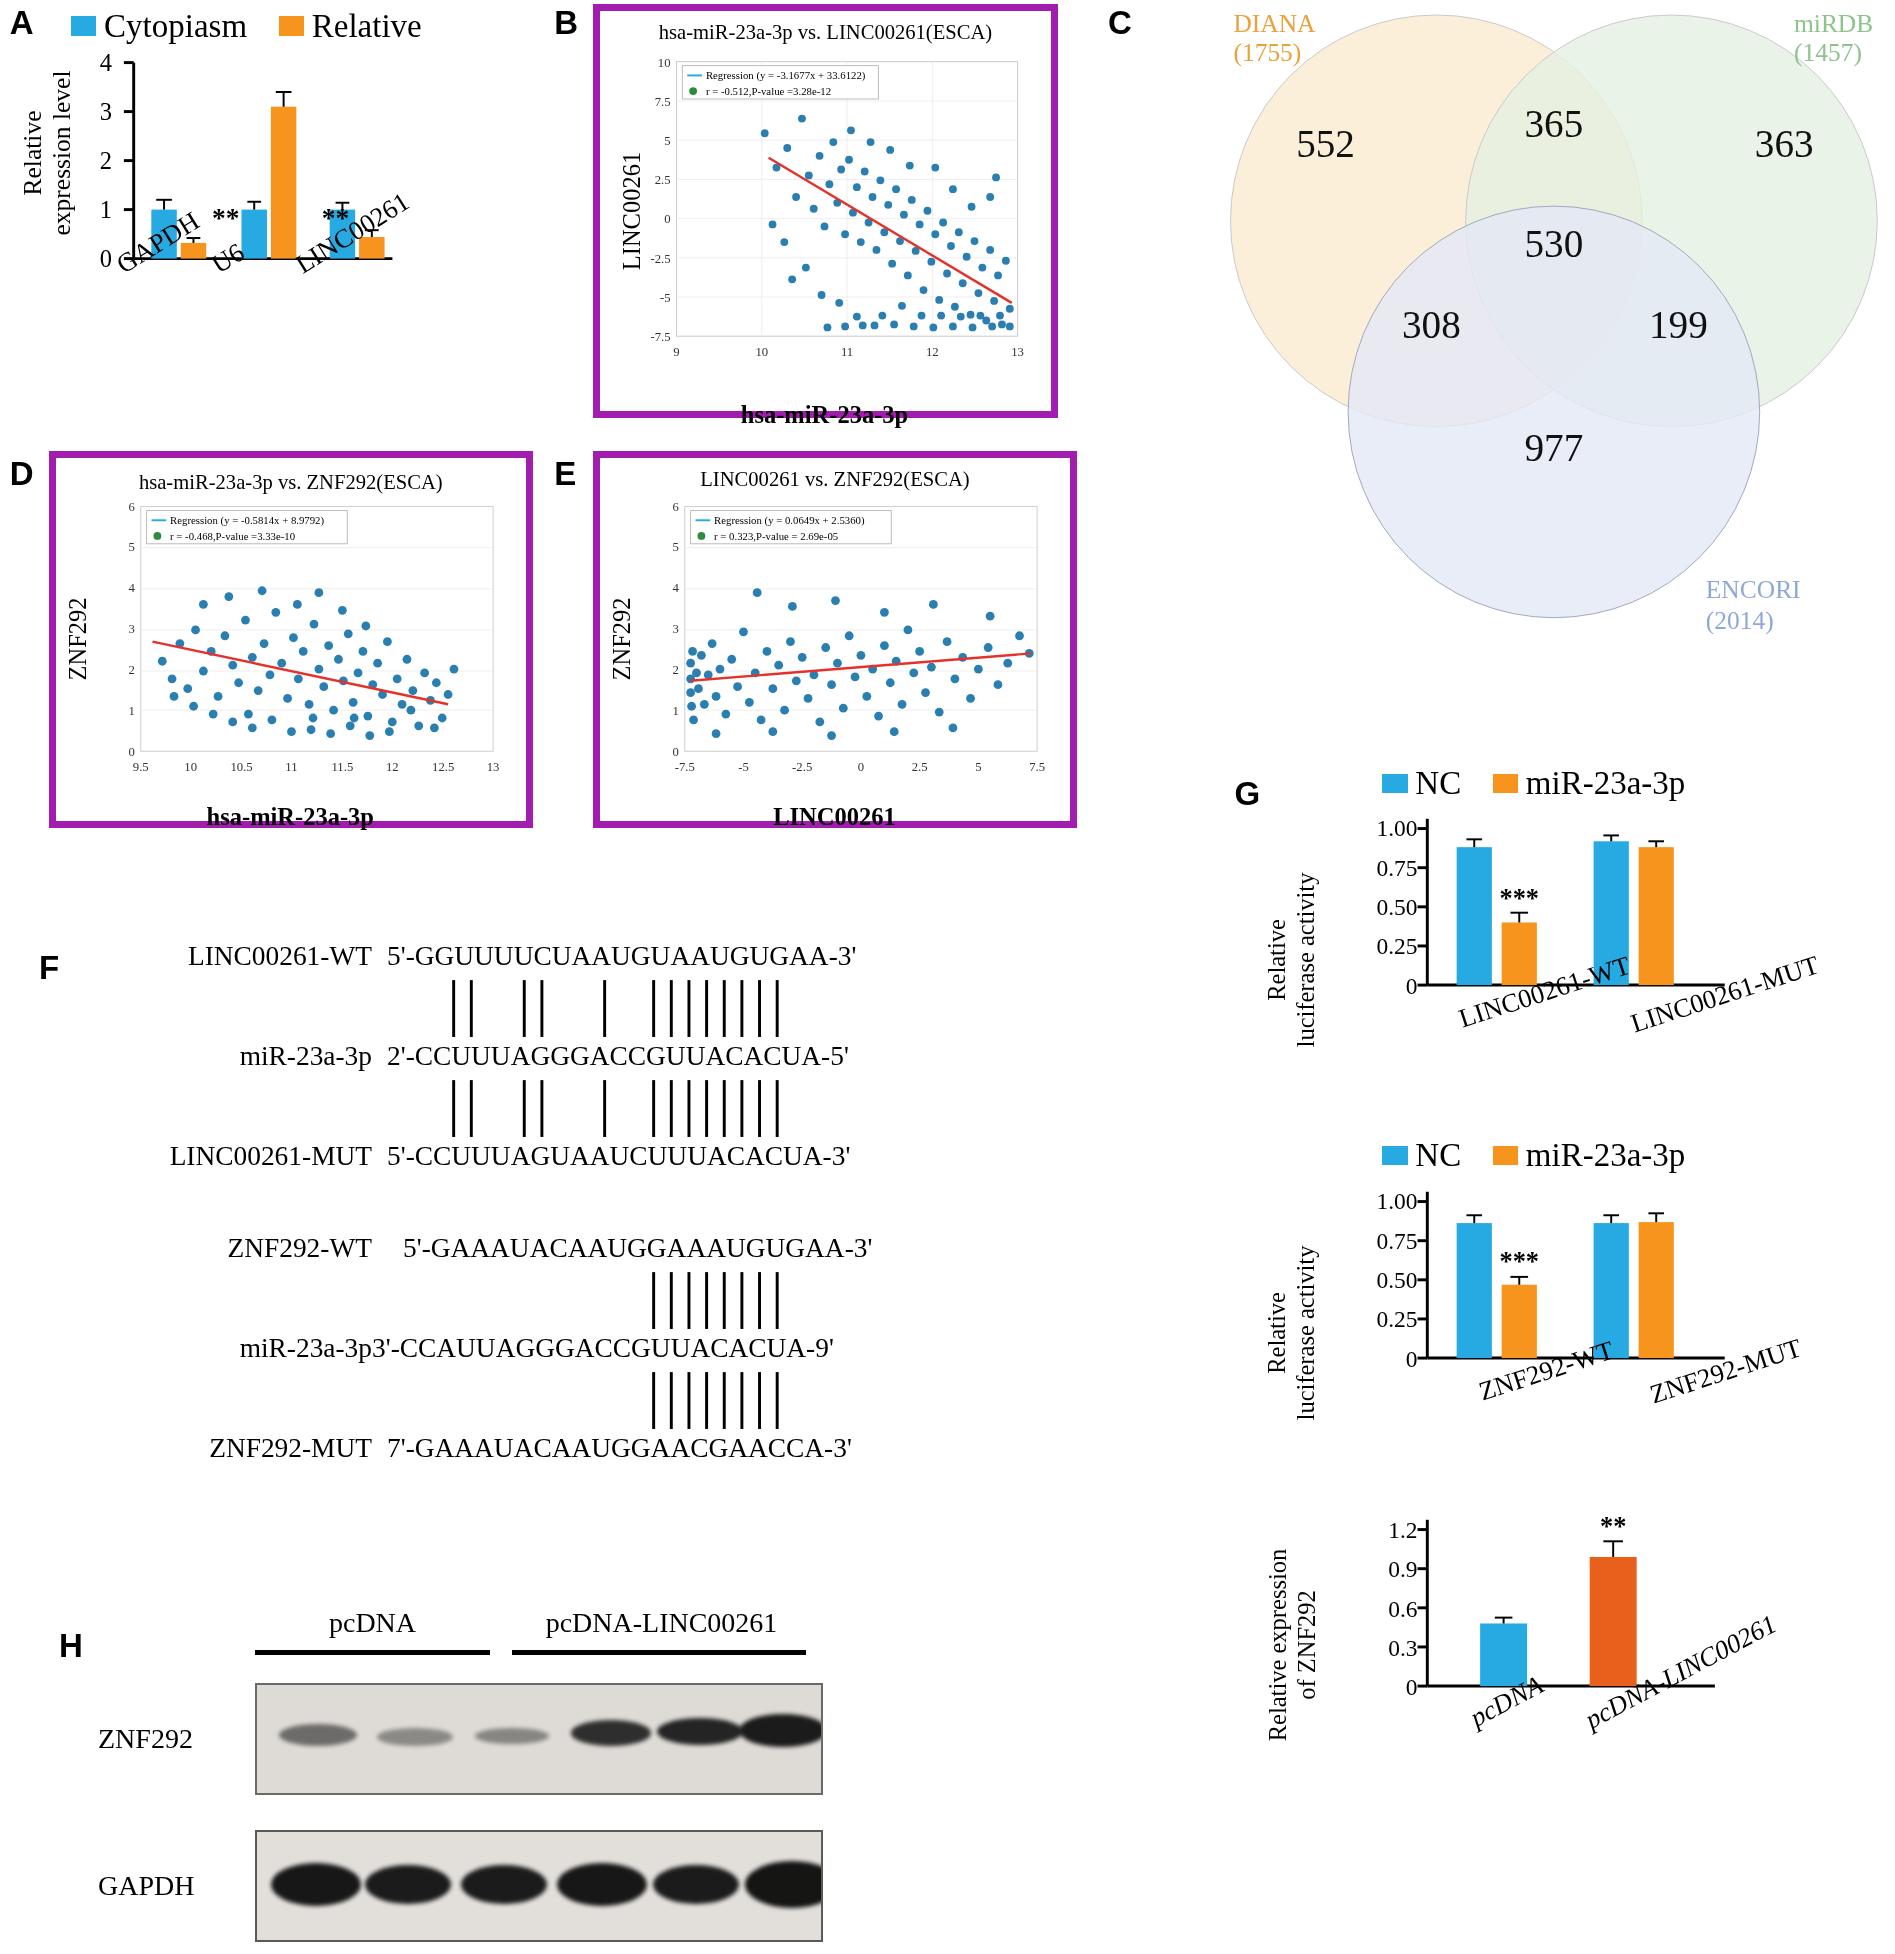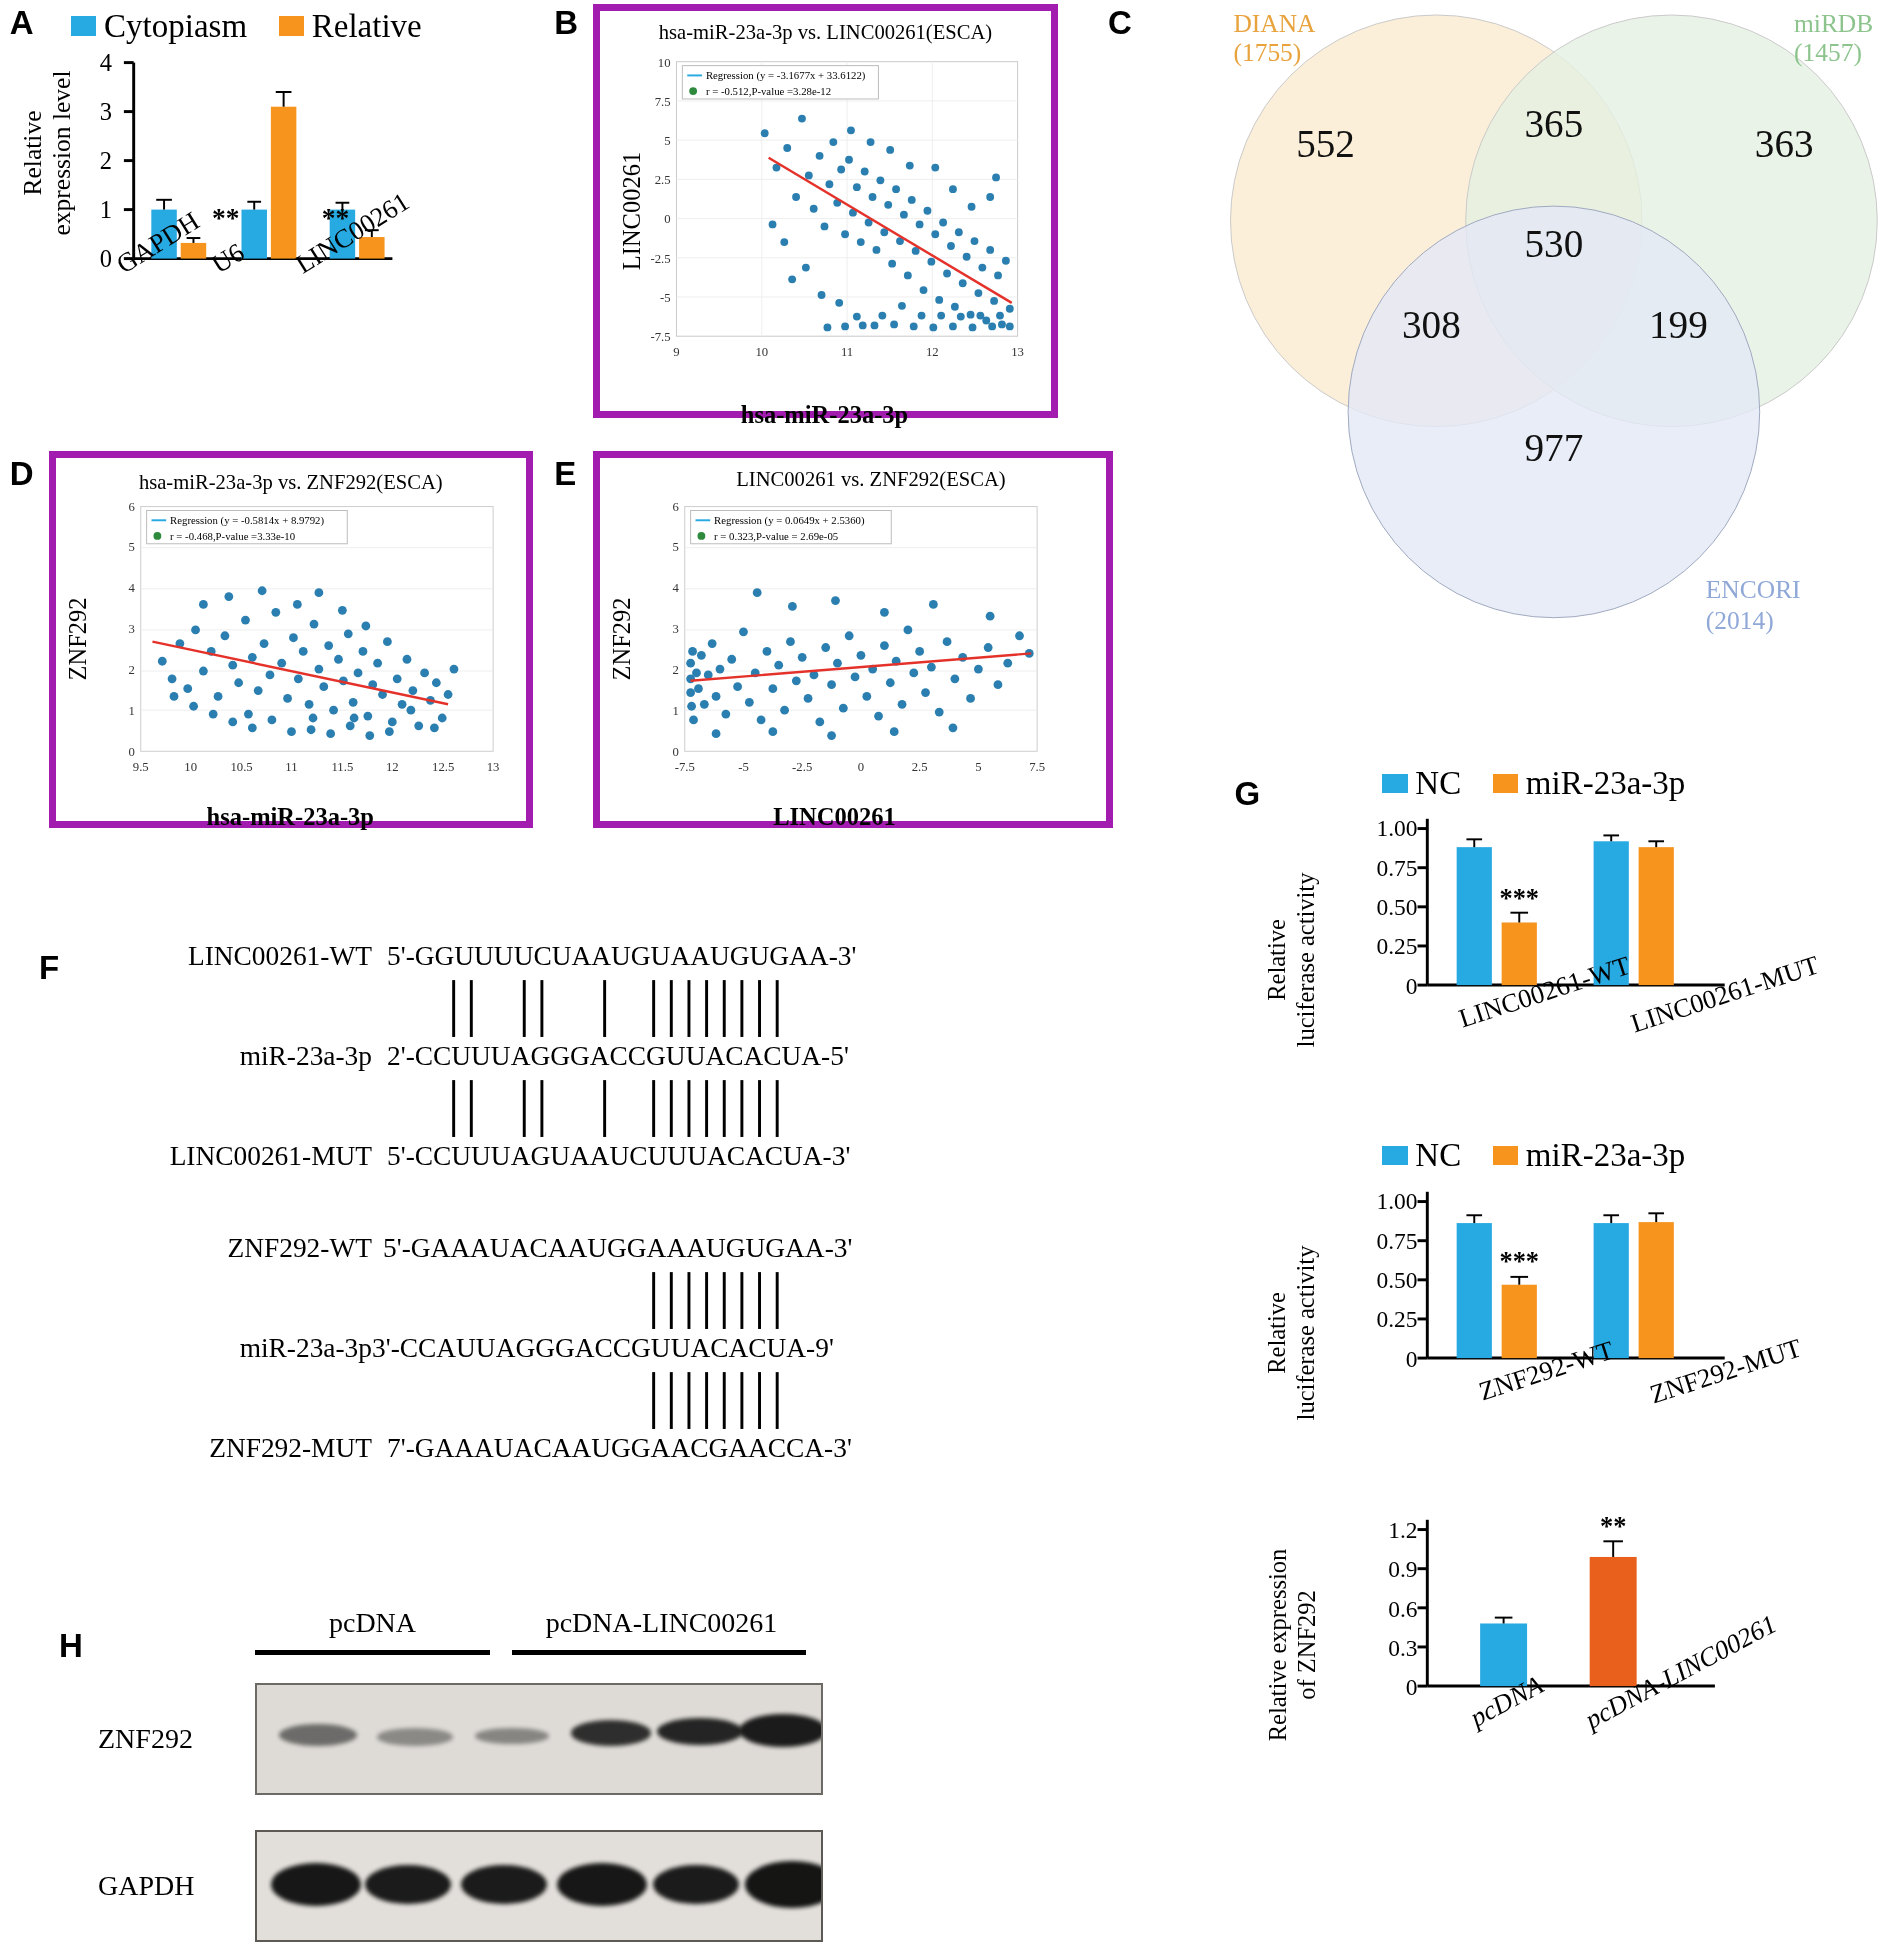--- a/index.html
+++ b/index.html
@@ -356,21 +356,21 @@
       </g>
       <line x1="98" y1="158" x2="400" y2="222" stroke="#e4322b" stroke-width="2.5"></line>
     </svg>
     <div style="position:absolute;left:0;top:345px;width:469px;text-align:center;font-size:24.5px;font-weight:bold;">hsa-miR-23a-3p</div>
     <div style="position:absolute;left:-57px;top:167px;width:157px;text-align:center;font-size:24.5px;transform:rotate(-90deg);">ZNF292</div>
   </div>
 </div>
 
 <div class="panel" style="left:564px;top:451px;width:529px;height:372px;">
   <div class="plabel" style="position:absolute;left:-9.8px;top:3.9px;">E</div>
-  <div class="smallbox" style="position:absolute;left:29px;top:0px;width:470px;height:363px;padding-left:36px;">
+  <div class="smallbox" style="position:absolute;left:29px;top:0px;width:470px;height:363px;">
     <div class="ttl" style="margin-top:9.8px;">LINC00261 vs. ZNF292(ESCA)</div>
     <svg width="469" height="323" style="position:absolute;left:0;top:29px;" viewBox="0 0 478 330">
       <rect x="86" y="20" width="360" height="250" fill="#fff" stroke="#ccc"></rect>
       <g stroke="#eee">
           <line x1="86" y1="62" x2="446" y2="62"></line>
           <line x1="86" y1="104" x2="446" y2="104"></line>
           <line x1="86" y1="146" x2="446" y2="146"></line>
           <line x1="86" y1="188" x2="446" y2="188"></line>
           <line x1="86" y1="228" x2="446" y2="228"></line>
         </g>
@@ -518,21 +518,21 @@
         <line x1="362" y1="0" x2="362" y2="58"></line>
       <line x1="380" y1="0" x2="380" y2="58"></line>
         <line x1="398" y1="0" x2="398" y2="58"></line>
     </g>
   </svg>
 
   <div style="position:absolute;left:49px;top:210px;width:284px;text-align:right;" class="seqlab">LINC00261-MUT</div>
   <div style="position:absolute;left:348px;top:210px;" class="seq">5'-CCUUUAGUAAUCUUUACACUA-3'</div>
 
   <div style="position:absolute;left:49px;top:302px;width:284px;text-align:right;" class="seqlab">ZNF292-WT</div>
-  <div style="position:absolute;left:344px;top:302px;" class="seq">5'-GAAAUACAAUGGAAAUGUGAA-3'</div>
+  <div style="position:absolute;left:364px;top:302px;" class="seq">5'-GAAAUACAAUGGAAAUGUGAA-3'</div>
 
   <svg width="549" height="61" style="position:absolute;left:348px;top:341px;" viewBox="0 0 560 62">
     <g stroke="#000" stroke-width="3">
       <line x1="272" y1="0" x2="272" y2="58"></line>
         <line x1="290" y1="0" x2="290" y2="58"></line>
       <line x1="308" y1="0" x2="308" y2="58"></line>
         <line x1="326" y1="0" x2="326" y2="58"></line>
       <line x1="344" y1="0" x2="344" y2="58"></line>
         <line x1="362" y1="0" x2="362" y2="58"></line>
       <line x1="380" y1="0" x2="380" y2="58"></line>

